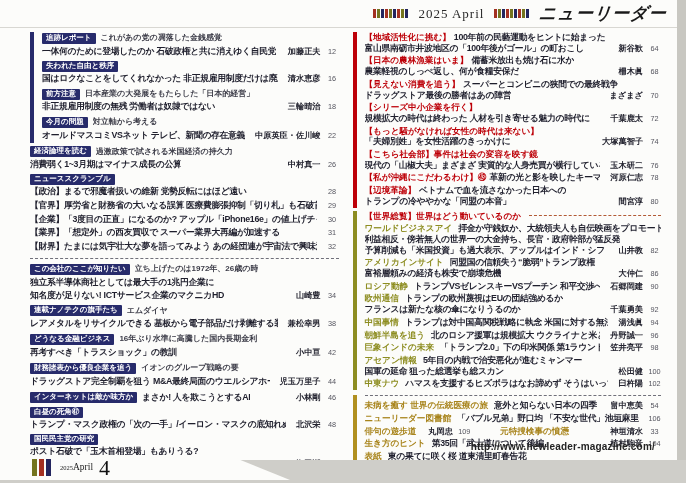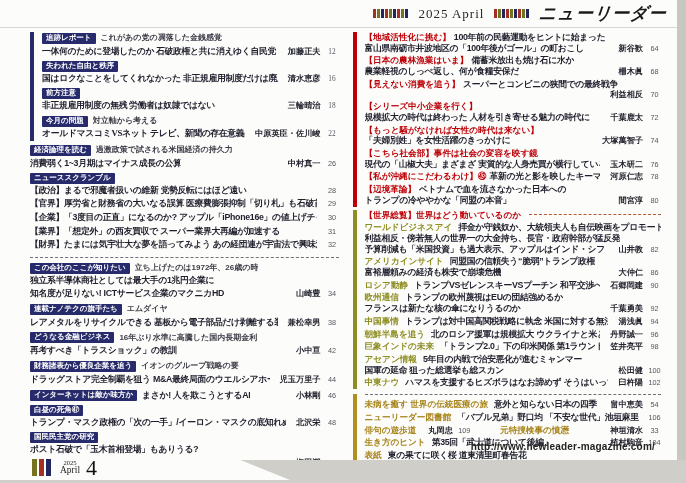--- a/index.html
+++ b/index.html
@@ -39,21 +39,21 @@
   .rule{display:flex;align-items:flex-end;margin:2px 0 2px 0}
   .rule .dash{flex:1;border-top:1.5px dashed #b25a35;margin-left:5px;align-self:center}
   
   .footband{position:absolute;left:0;right:0;bottom:0;height:23px;background:#cfcec9}
   .url{position:absolute;right:22px;bottom:8px;font-size:10px;font-weight:700;color:#232323;letter-spacing:0.2px}
   .banner{position:absolute;left:0;bottom:3px;width:290px;height:25px;background:#fcfcfa;
           clip-path:polygon(0 0,228px 0,290px 25px,0 25px);
           display:flex;align-items:center;padding-left:32px;box-sizing:border-box}
   .bbar{width:5px;height:17px;margin-right:2px;flex:none}
   .bbar.c1{background:#74741f}.bbar.c2{background:#a33022}.bbar.c3{background:#23255e}
-  .bdate{display:flex;flex-direction:column;margin:0 4px 0 7px;align-items:center}
+  .bdate{display:flex;flex-direction:row;margin:0 4px 0 7px;align-items:center}
   .byear{font-family:"Liberation Serif",serif;font-size:6.5px;line-height:6px;color:#222}
   .bmonth{font-family:"Liberation Serif",serif;font-size:9.5px;line-height:9px;color:#222}
   .bnum{font-family:"Liberation Serif",serif;font-size:22px;line-height:20px;color:#111;margin-left:2px}
 </style>
 </head>
 <body>
 
 <div class="sheet">
   <div class="header">
     <span class="stripes" id="stripes-a">
@@ -77,21 +77,21 @@
         <i style="background: rgb(35, 37, 94);"></i>
         <i style="background: rgb(163, 48, 34);"></i>
         <i style="background: rgb(116, 116, 31);"></i>
         <i style="background: rgb(35, 37, 94);"></i>
       </span>
     <span class="logo">ニューリーダー</span>
   </div>
 
   <div class="main">
     <div class="col left" id="col-left">
-        <div class="zone" style="border-left-color: rgb(39, 43, 107); font-family: Liberation Serif, serif;">
+        <div class="zone" style="border-left-color: rgb(39, 43, 107);">
           <div class="toc-item">
             <div class="thead">
               <span class="chip">追跡レポート</span>
               <span class="lead-soft">これがあの党の凋落した金銭感覚</span>
             </div>
             <div class="trow">
               <span class="txt">一体何のために登場したのか 石破政権と共に消えゆく自民党</span>
               <span class="fill"></span>
               <span class="auth">加藤正夫</span>
               <span class="pg">12</span>
@@ -104,20 +104,21 @@
             <div class="trow">
               <span class="txt">国はロクなことをしてくれなかった 非正規雇用制度だけは廃止せよ</span>
               <span class="fill"></span>
               <span class="auth">清水恵彦</span>
               <span class="pg">16</span>
             </div>
           </div>
           <div class="toc-item">
             <div class="thead">
               <span class="chip">前方注意</span>
+              <span class="lead-soft">日本産業の大発展をもたらした「日本的経営」</span>
             </div>
             <div class="trow">
               <span class="txt">非正規雇用制度の無残 労働者は奴隷ではない</span>
               <span class="fill"></span>
               <span class="auth">三輪晴治</span>
               <span class="pg">18</span>
             </div>
           </div>
           <div class="toc-item">
             <div class="thead">
@@ -288,22 +289,23 @@
               <span class="auth">柵木眞</span>
               <span class="pg">68</span>
             </div>
           </div>
           <div class="toc-item">
             <div class="thead">
               <span class="lbl-red">【見えない消費を追う】</span>
               <span class="txt">スーパーとコンビニの狭間での最終戦争</span>
             </div>
             <div class="trow">
-              <span class="fill"></span>
-              <span class="auth">利益相反</span>
+              <span class="txt">ドラッグストア最後の勝者はあの陣営</span>
+              <span class="fill"></span>
+              <span class="auth">まざまざ</span>
               <span class="pg">70</span>
             </div>
           </div>
           <div class="toc-item">
             <div class="thead">
               <span class="lbl-red">【シリーズ中小企業を行く】</span>
             </div>
             <div class="trow">
               <span class="txt">規模拡大の時代は終わった 人材を引き寄せる魅力の時代に</span>
               <span class="fill"></span>

